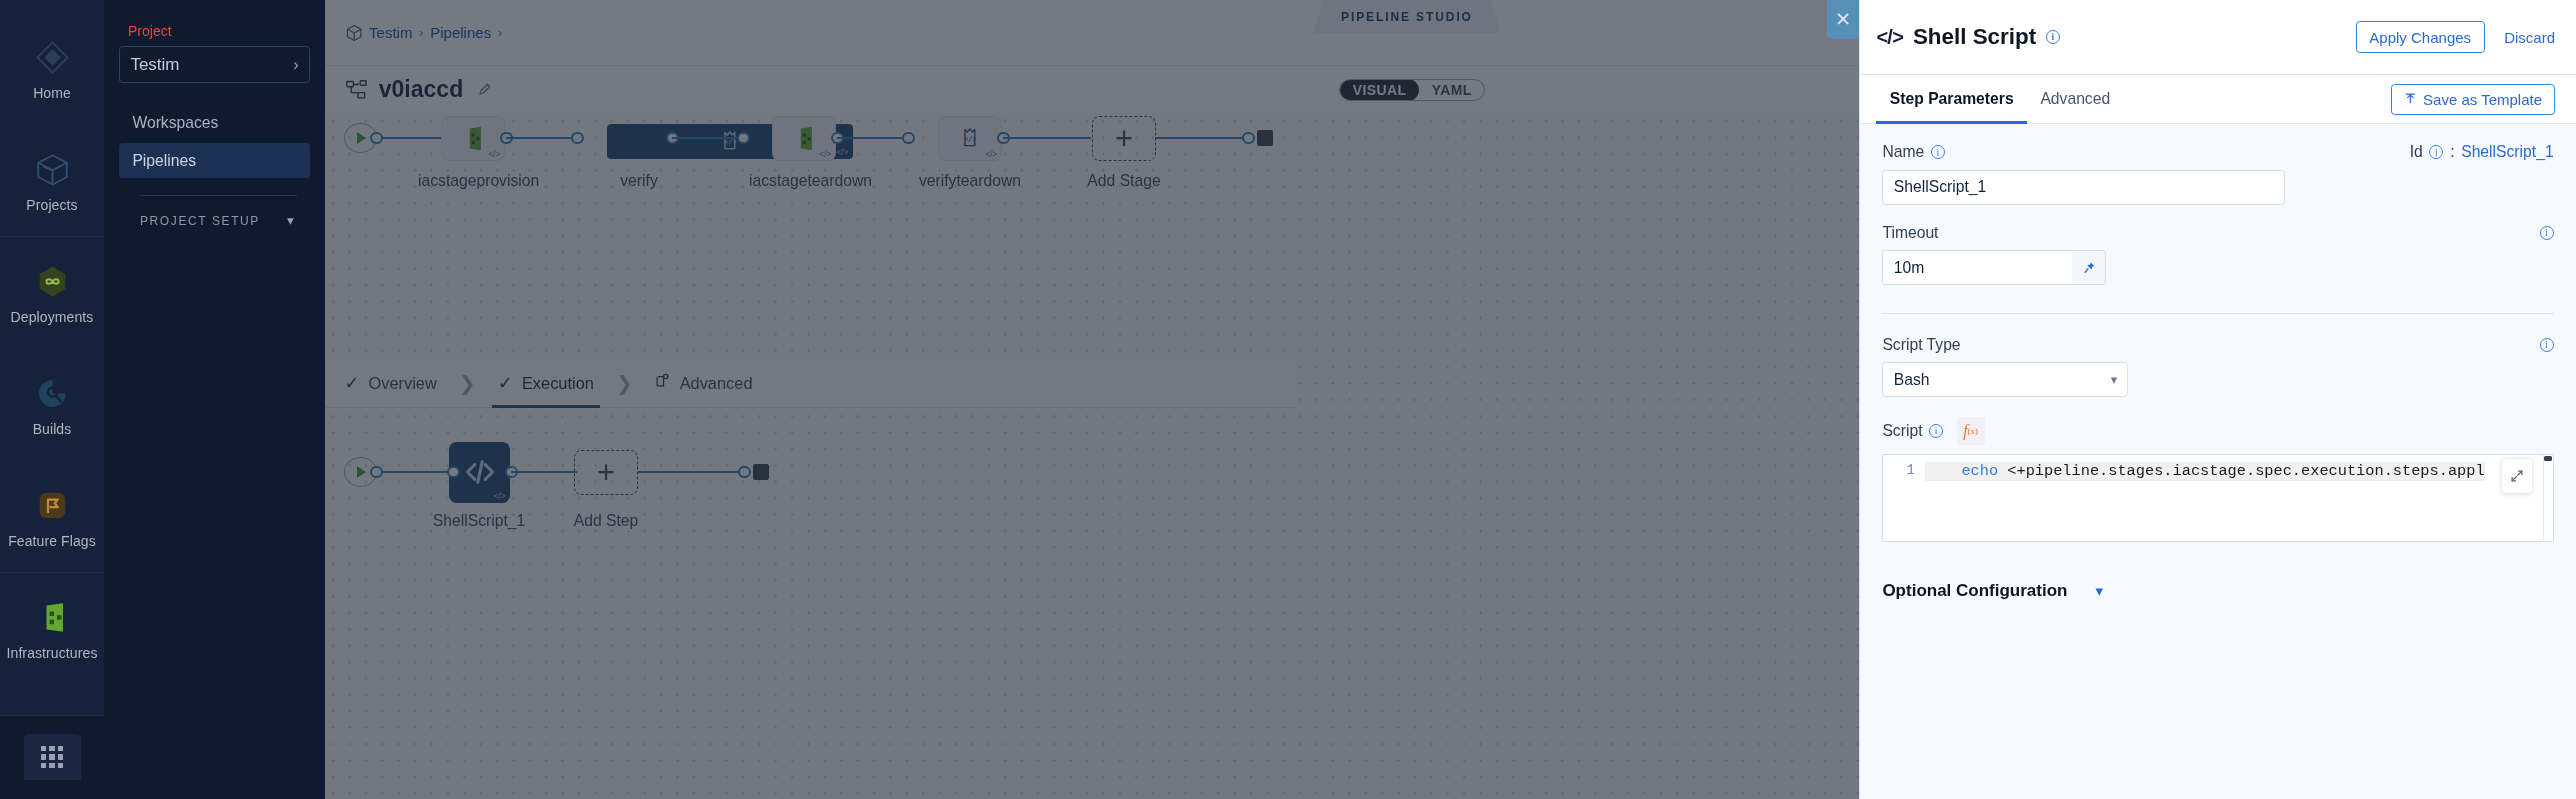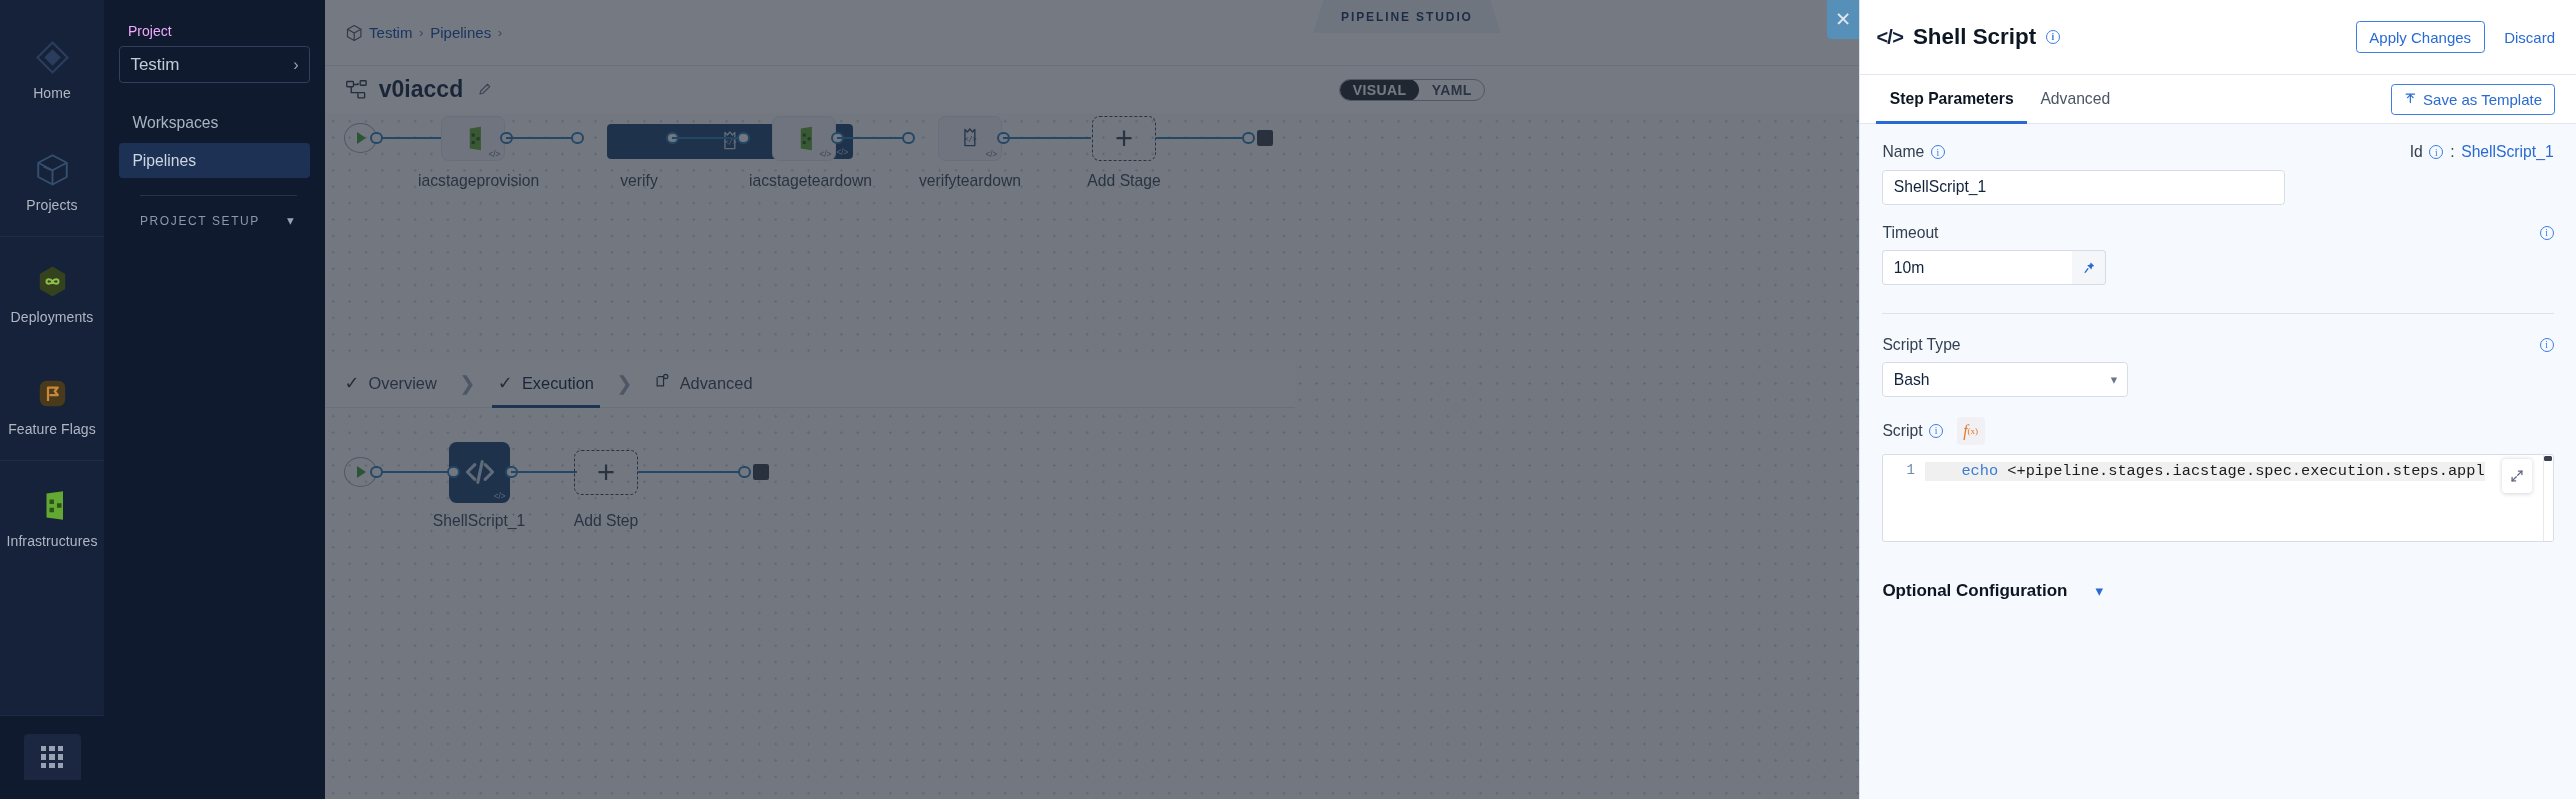--- a/index.html
+++ b/index.html
@@ -41,21 +41,21 @@
   }
   .grid-glyph { display:grid; grid-template-columns: repeat(3, 5.2px); gap:3px; }
   .grid-glyph i { width:5.2px; height:5.2px; background:#98a2b3; display:block; }
 
   
   .projbar {
     position: absolute; left: 104px; top: 0; width: 221px; height: 799px;
     background: #0f1a2e;
     padding: 21px 15px 0 15px;
   }
-  .proj-label { font-size: 14px; color: #f0abfc; margin: 1.5px 0 7.5px 9px; }
+  .proj-label { font-size: 14px; color: #ef4444; margin: 1.5px 0 7.5px 9px; }
   .proj-select {
     height: 37px; border: 0.7px solid #31405d; border-radius: 3.7px;
     display:flex; align-items:center; justify-content: space-between;
     padding: 0 10.4px; margin-bottom: 22.4px;
   }
   .proj-select-name { font-size: 17px; color: #c3cbd8; }
   .chev-right { color:#99a3b4; font-size: 16.4px; line-height: 1; }
   .nav-item {
     height: 35px; display:flex; align-items:center; padding-left: 13.4px;
     border-radius: 3.7px; margin-bottom: 3px;
@@ -293,20 +293,31 @@
     <div class="rail-item">
       <span class="rail-icon">
         <svg viewBox="0 0 52 52" width="39" height="39">
             <path d="M26 6 L43 16 V36 L26 46 L9 36 V16 Z" fill="#34431d"></path>
             <path d="M18 26c0-4 6-4 8 0s8 4 8 0-6-4-8 0-8 4-8 0z" fill="none" stroke="#8fbf4a" stroke-width="2.6"></path>
           </svg>
       </span>
       <span class="rail-label">Deployments</span>
     </div>
 
+    <div class="rail-item">
+      <span class="rail-icon">
+        <svg viewBox="0 0 52 52" width="39" height="39">
+            <circle cx="26" cy="26" r="18" fill="#1f4260"></circle>
+            <path d="M26 8 A18 18 0 0 1 44 26 L26 26 Z" fill="#16213a"></path>
+            <circle cx="26" cy="24" r="6" fill="none" stroke="#16213a" stroke-width="3"></circle>
+            <path d="M30 28 L38 38" stroke="#16213a" stroke-width="3.4"></path>
+          </svg>
+      </span>
+      <span class="rail-label">Builds</span>
+    </div>
 
     <div class="rail-item group-end">
       <span class="rail-icon">
         <svg viewBox="0 0 52 52" width="39" height="39">
             <rect x="9" y="9" width="34" height="34" rx="9" fill="#4a3a1c"></rect>
             <path d="M20 36 V18 h13 l-4 5 4 5 H22" fill="none" stroke="#c88a3a" stroke-width="3" stroke-linejoin="round"></path>
           </svg>
       </span>
       <span class="rail-label">Feature Flags</span>
     </div>

